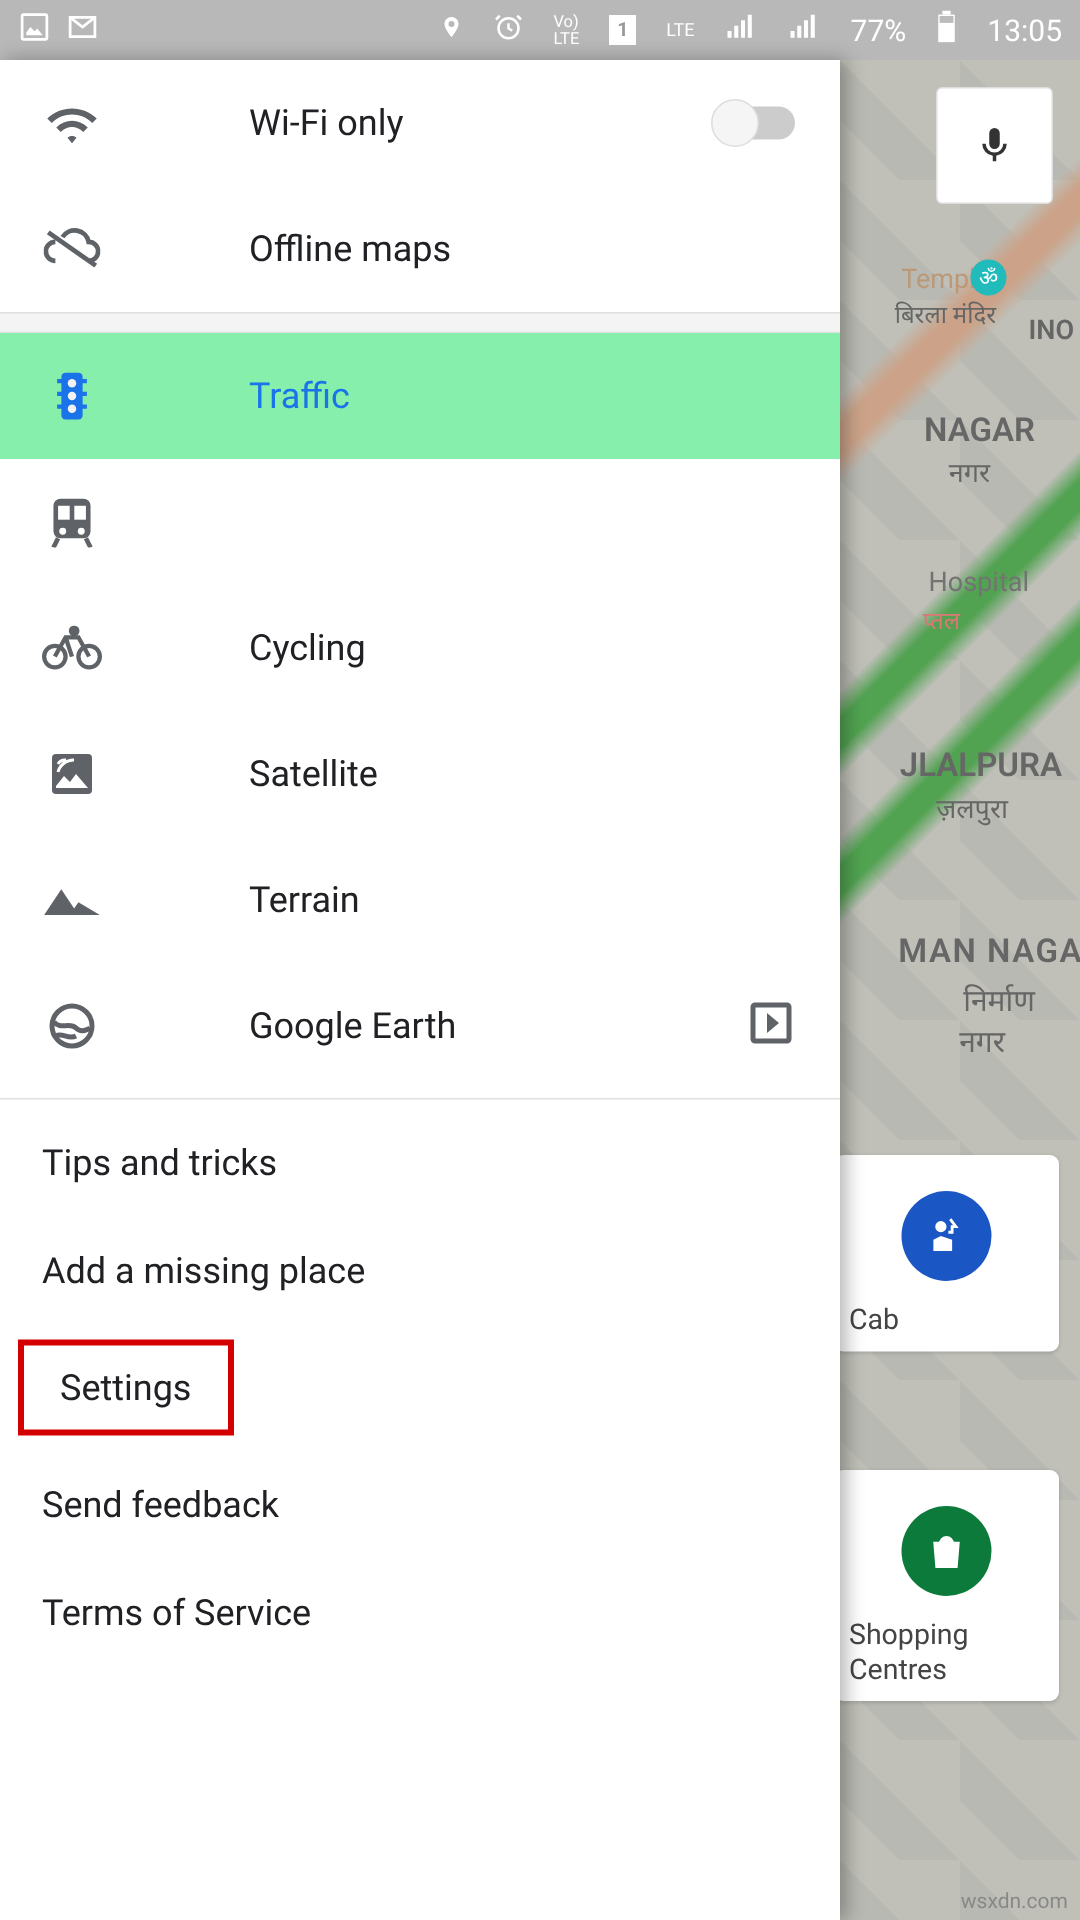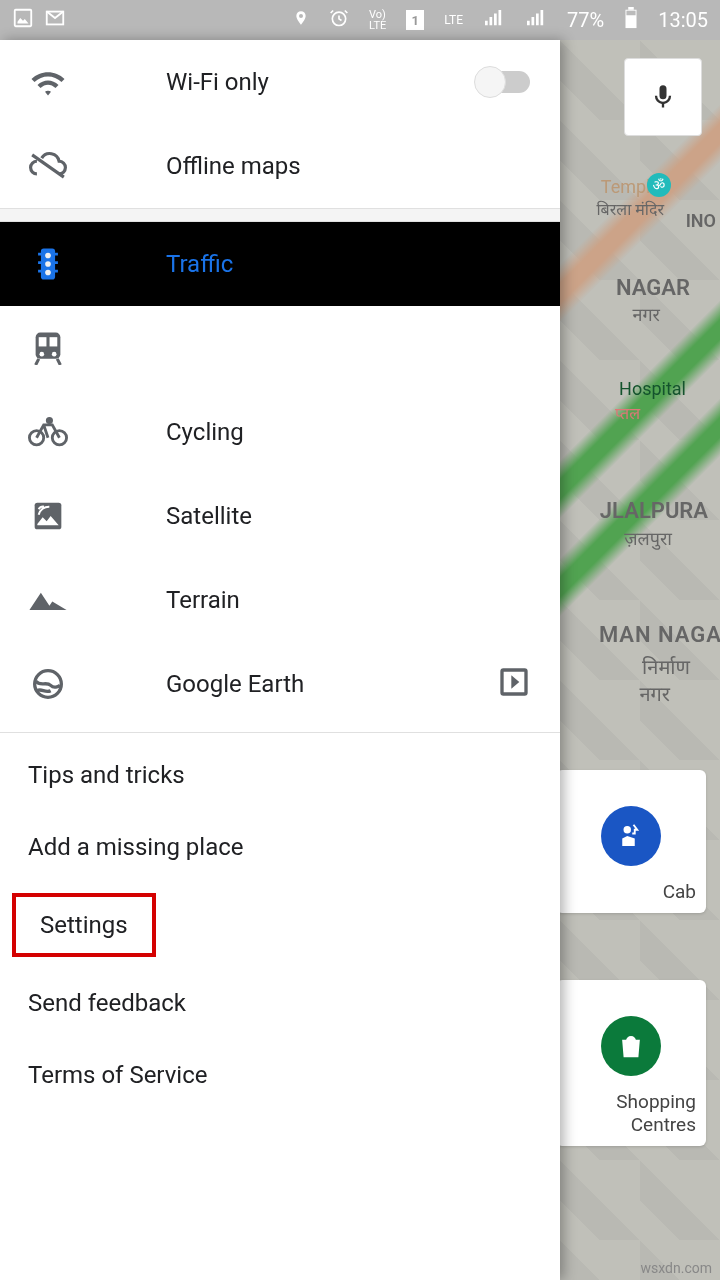--- a/index.html
+++ b/index.html
@@ -52,43 +52,43 @@
     }
     .chip {
       width: 60px; height: 60px; border-radius: 50%;
       display: flex; align-items: center; justify-content: center;
       color: #fff;
     }
     .card {
       position: absolute;
       background: #fff;
       border-radius: 6px;
-      padding: 36px 10px 10px;
+      padding: 24px 10px 10px;
       width: 150px;
-      text-align: right;
+      text-align: left;
       box-shadow: 0 1px 3px rgba(0,0,0,0.15);
     }
     .drawer {
       position: absolute;
       top: 40px; left: 0;
       width: 560px;
       bottom: 0;
       background: #fff;
       box-shadow: 4px 0 12px rgba(0,0,0,0.3);
       overflow-y: auto;
     }
     .drawer-item {
       display: flex;
       align-items: center;
       height: 84px;
       padding: 0 28px;
       position: relative;
       gap: 40px;
     }
-    .drawer-item.selected { background: #000000; }
+    .drawer-item.selected { background: #86efac; }
     .drawer-icon {
       width: 40px;
       margin-right: 58px;
       display: flex;
       align-items: center;
       justify-content: center;
       color: #5f6368;
     }
     .drawer-item.selected .drawer-icon { color: #1a73e8; }
     .drawer-label {
@@ -191,21 +191,21 @@
 
 <div class="map-label" style="top:176px;right:60px;color:#b97">Temple</div>
 <svg style="position:absolute;top:172px;right:48px" width="26" height="26">
     <circle cx="13" cy="13" r="12" fill="#2bb"></circle>
     <text x="13" y="18" text-anchor="middle" fill="white" font-size="14">ॐ</text>
   </svg>
 <div class="map-label" style="top:198px;right:56px;font-size:16px">बिरला मंदिर</div>
 <div class="map-label" style="top:210px;right:4px;font-weight:600">INO</div>
 <div class="map-label" style="top:275px;right:30px;font-weight:600;font-size:22px">NAGAR</div>
 <div class="map-label" style="top:302px;right:60px">नगर</div>
-<div class="map-label" style="top:378px;right:34px;color:#14532d">Hospital</div>
+<div class="map-label" style="top:378px;right:34px;color:#737373">Hospital</div>
 <div class="map-label" style="top:402px;right:80px;font-size:16px;color:#d77">प्तल</div>
 <div class="map-label" style="top:498px;right:12px;font-weight:600;font-size:22px">JLALPURA</div>
 <div class="map-label" style="top:526px;right:48px">ज़लपुरा</div>
 <div class="map-label" style="top:622px;right:-2px;font-weight:600;font-size:22px;letter-spacing:1px">MAN NAGA</div>
 <div class="map-label" style="top:653px;right:30px;font-size:20px">निर्माण</div>
 <div class="map-label" style="top:680px;right:50px;font-size:20px">नगर</div>
 
 <div class="mic-button">
   <svg width="28" height="38" viewBox="0 0 24 24" fill="#333">
       <path d="M12 14a3 3 0 003-3V5a3 3 0 00-6 0v6a3 3 0 003 3zm5-3a5 5 0 01-10 0H5a7 7 0 006 6.9V21h2v-3.1A7 7 0 0019 11h-2z"></path>

